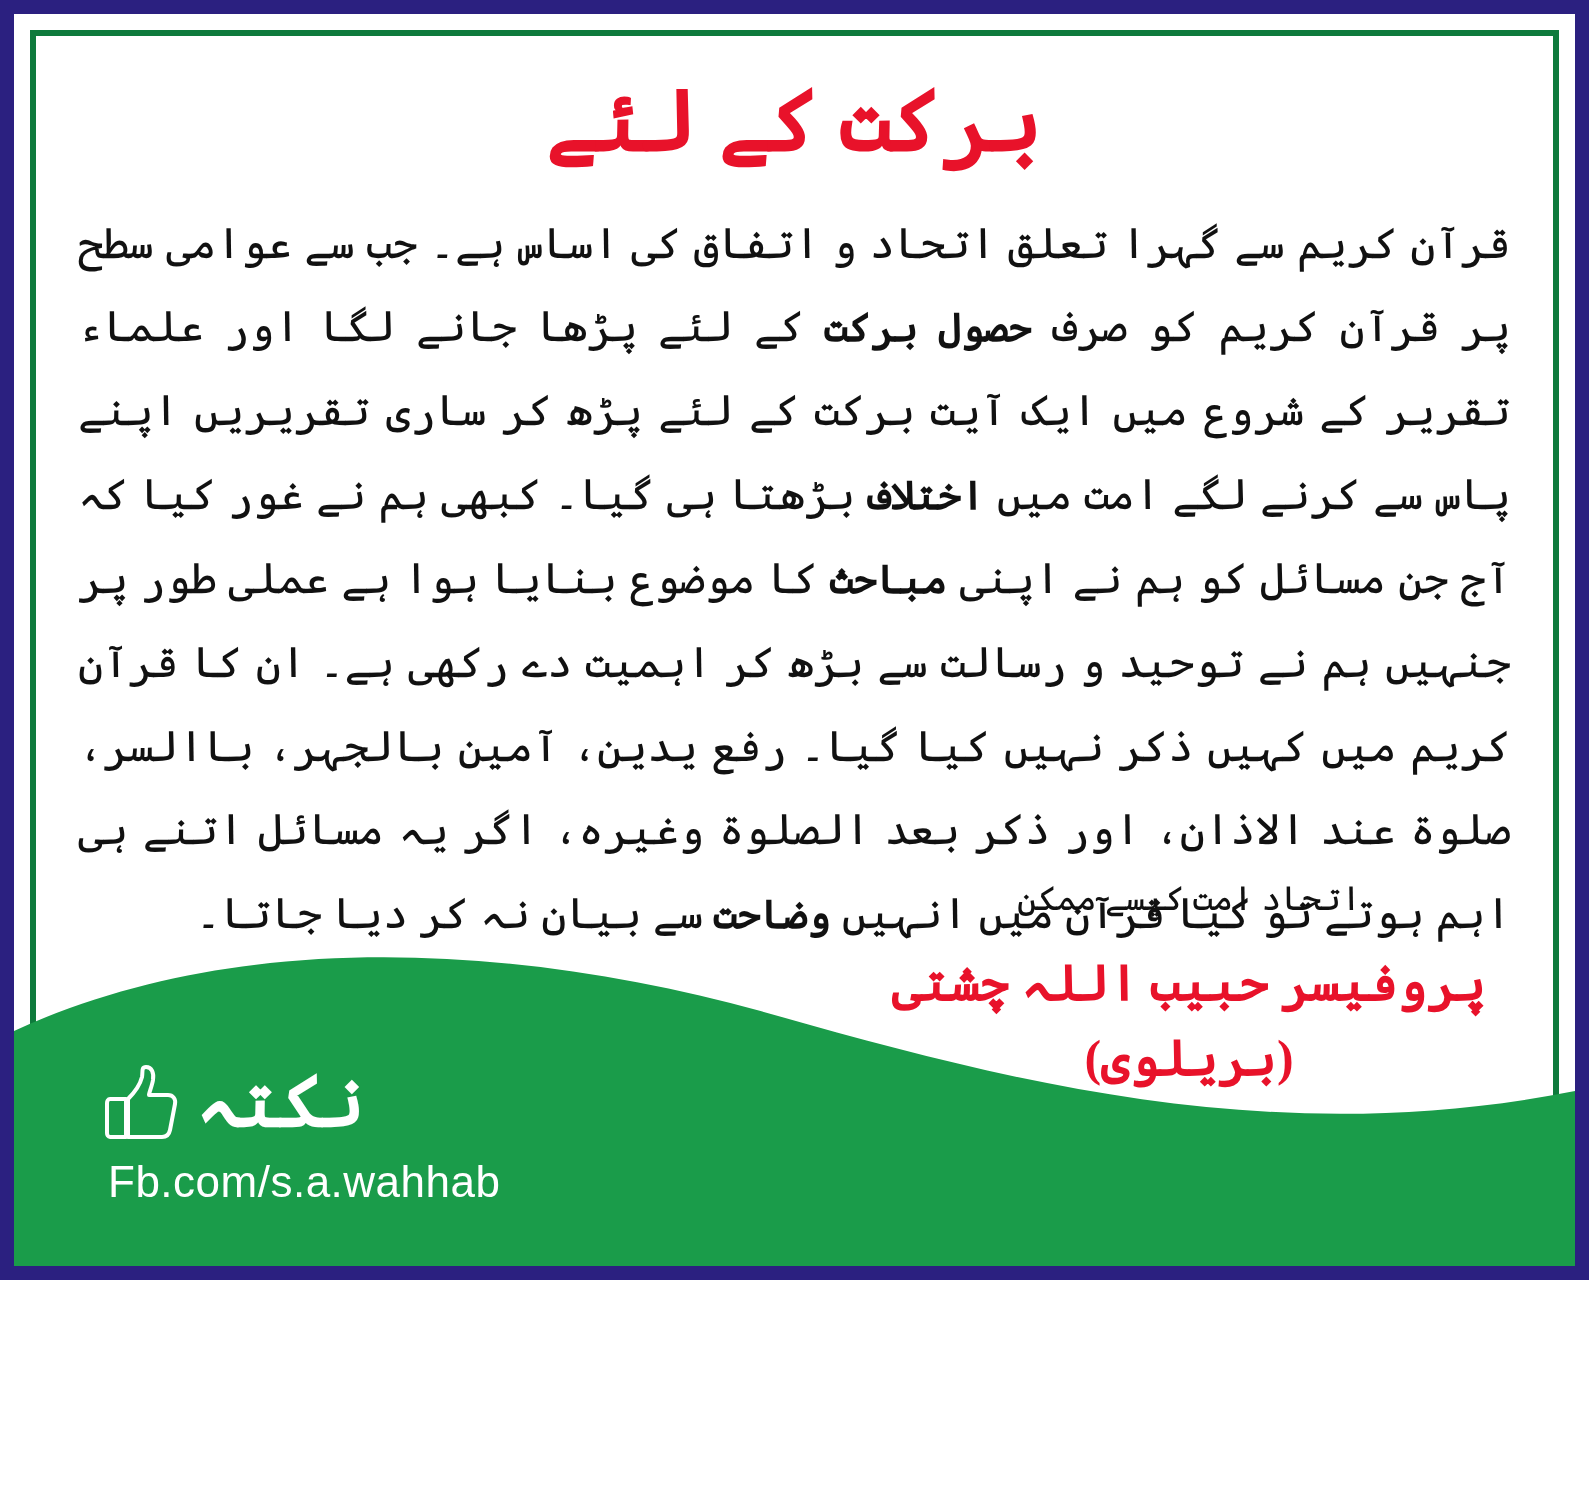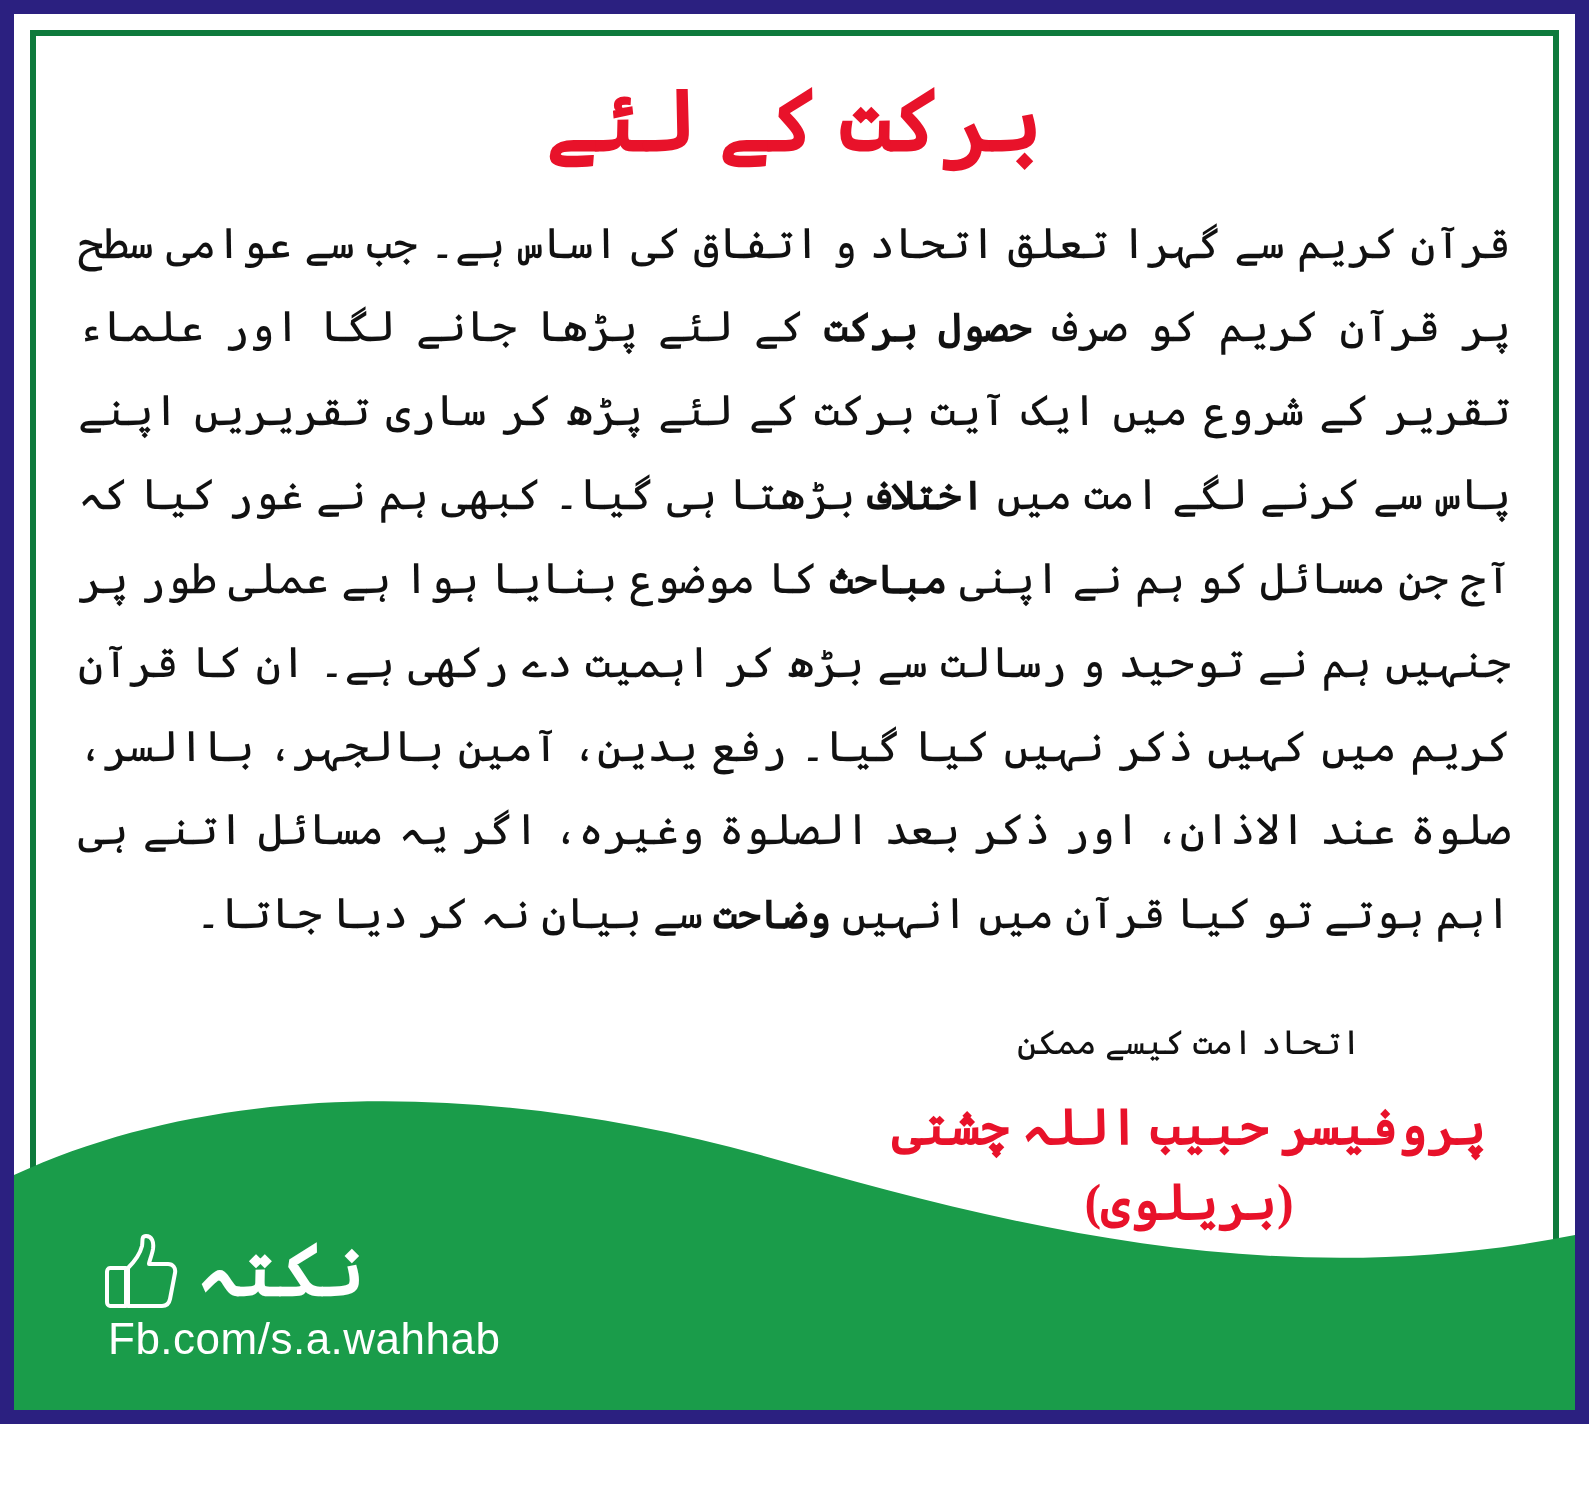--- a/index.html
+++ b/index.html
@@ -3,21 +3,21 @@
 <meta charset="utf-8">
 <style>
   html, body {
     margin: 0;
     padding: 0;
     background: #ffffff;
   }
   .poster {
     position: relative;
     width: 1589px;
-    height: 1424px;
+    height: 1280px;
     box-sizing: border-box;
     background: #ffffff;
     border: 14px solid #2b2080;
     overflow: hidden;
     font-family: "Liberation Serif", "DejaVu Serif", serif;
   }
   .inner-frame {
     position: absolute;
     top: 16px;
     left: 16px;
@@ -89,21 +89,21 @@
   }
   .credit-line2 {
     color: #e8122a;
     font-size: 50px;
     font-weight: bold;
     line-height: 1.5;
   }
   .brand {
     position: absolute;
     left: 90px;
-    bottom: 46px;
+    bottom: 59px;
     display: flex;
     flex-direction: column;
     align-items: flex-start;
     direction: ltr;
   }
   .brand-row {
     display: flex;
     align-items: center;
     gap: 18px;
   }
@@ -117,21 +117,21 @@
     font-size: 72px;
     font-weight: bold;
     direction: rtl;
     line-height: 1;
   }
   .brand-url {
     color: #ffffff;
     font-size: 44px;
     font-family: "Liberation Sans", sans-serif;
     letter-spacing: 0.5px;
-    margin-top: 4px;
+    margin-top: 16px;
     margin-left: 4px;
   }
 </style>
 </head>
 <body>
 
 <div class="poster">
   <div class="inner-frame"></div>
 
   <div class="content">

